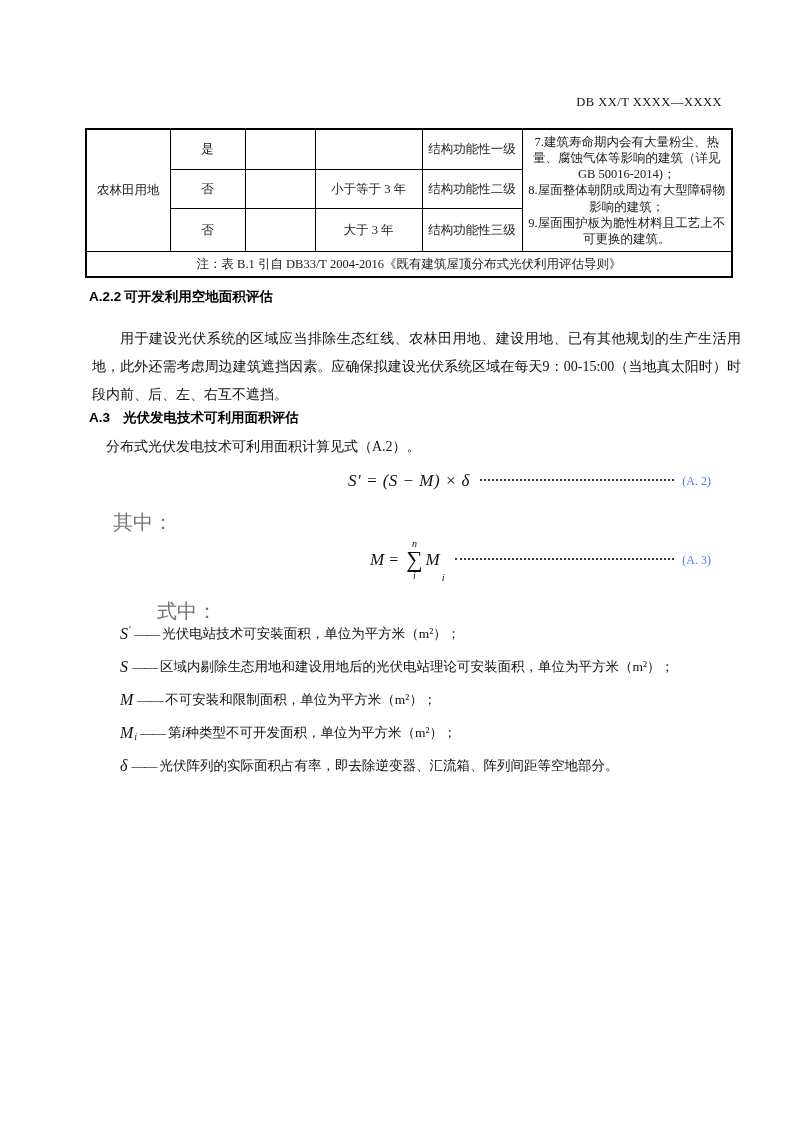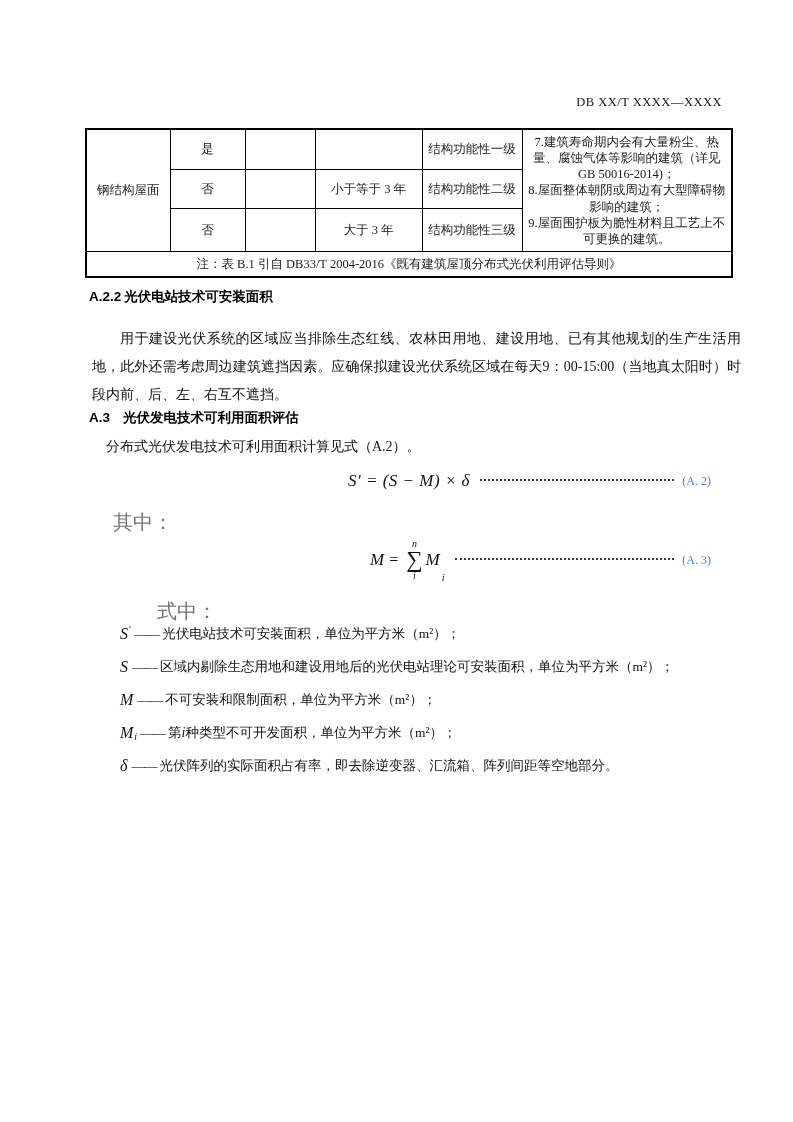--- a/index.html
+++ b/index.html
@@ -70,21 +70,21 @@
     <colgroup>
       <col style="width:84px">
         <col style="width:75px">
         <col style="width:70px">
       <col style="width:107px">
         <col style="width:100px">
         <col style="width:210px">
     </colgroup>
     <tbody>
       <tr class="r1">
-        <td class="c-label" rowspan="3">钢结构屋面</td>
+        <td class="c-label" rowspan="3">农林田用地</td>
         <td>是</td>
         <td></td>
         <td></td>
         <td>结构功能性一级</td>
         <td class="c-notes" rowspan="3">
           <div>7.建筑寿命期内会有大量粉尘、热量、腐蚀气体等影响的建筑（详见 GB 50016-2014)；</div>
           <div>8.屋面整体朝阴或周边有大型障碍物影响的建筑；</div>
           <div>9.屋面围护板为脆性材料且工艺上不可更换的建筑。</div>
         </td>
       </tr>
@@ -100,21 +100,21 @@
         <td>大于 3 年</td>
         <td>结构功能性三级</td>
       </tr>
       <tr>
         <td class="note-row" colspan="6">注：表 B.1 引自 DB33/T 2004-2016《既有建筑屋顶分布式光伏利用评估导则》</td>
       </tr>
     </tbody>
   </table>
 
   <div class="h h-a22">
-    <span class="num">A.2.2</span><span>光伏电站技术可安装面积</span>
+    <span class="num">A.2.2</span><span>可开发利用空地面积评估</span>
   </div>
 
   <p class="para">用于建设光伏系统的区域应当排除生态红线、农林田用地、建设用地、已有其他规划的生产生活用地，此外还需考虑周边建筑遮挡因素。应确保拟建设光伏系统区域在每天9：00-15:00（当地真太阳时）时段内前、后、左、右互不遮挡。</p>
 
   <div class="h h-a3">
     <span class="num">A.3</span><span>光伏发电技术可利用面积评估</span>
   </div>
 
   <div class="intro">分布式光伏发电技术可利用面积计算见式（A.2）。</div>
 

